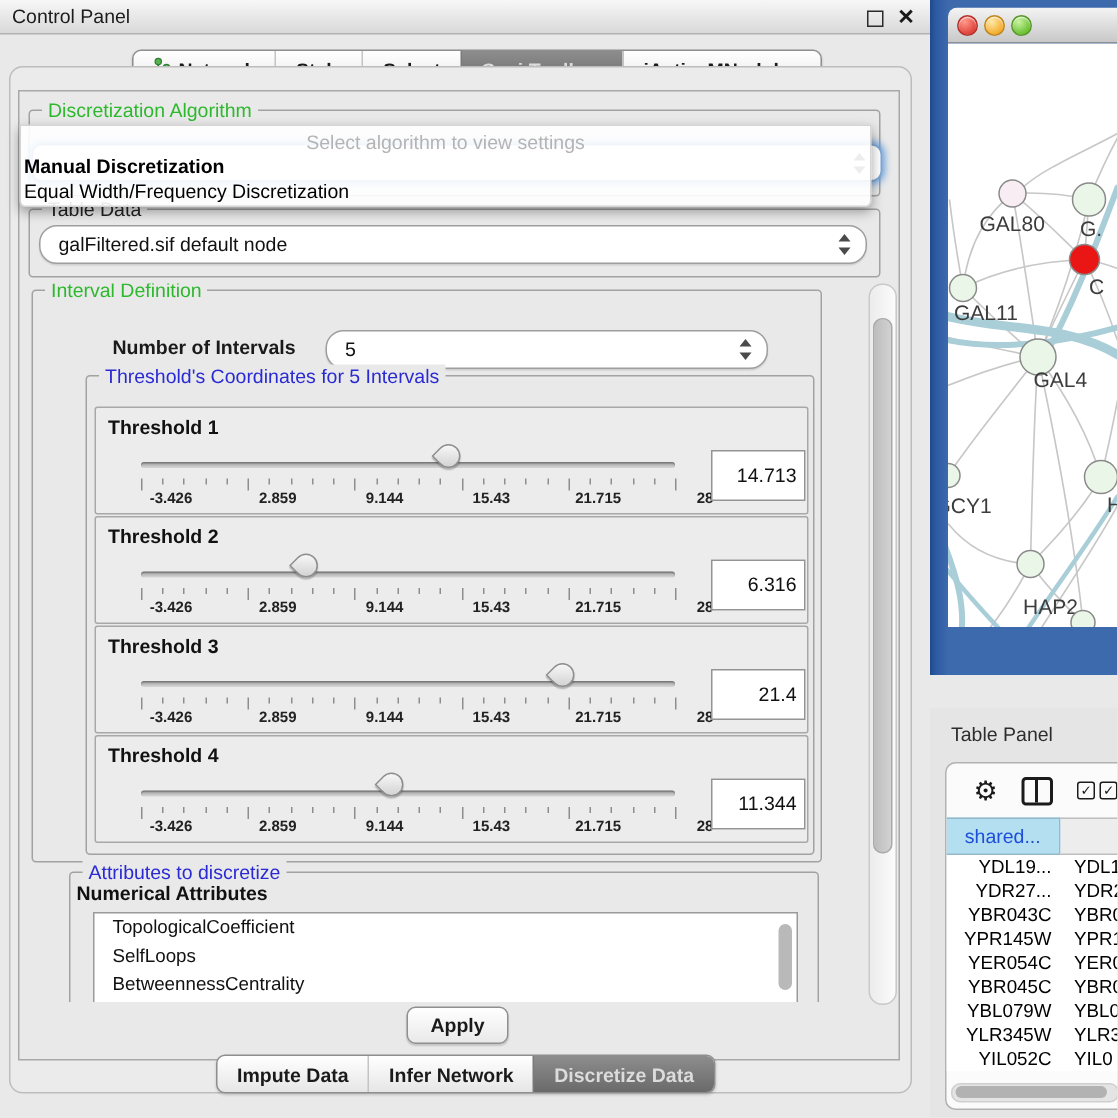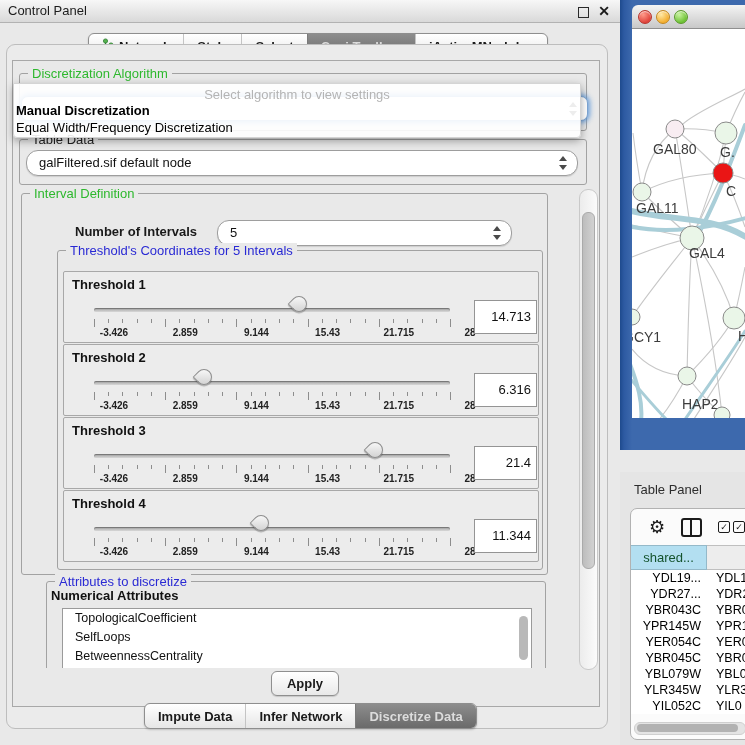--- a/index.html
+++ b/index.html
@@ -84,21 +84,21 @@
   .tp-title{position:absolute;left:14px;top:10px;font-size:13px;color:#2d2d2d;}
   .tp-box{position:absolute;left:10px;top:36px;width:115px;height:230px;background:#fbfbfb;
           border:1px solid #b2b2b2;border-radius:7px 0 0 7px;overflow:hidden;}
   .tp-toolbar{position:absolute;left:0;top:0;width:100%;height:36px;display:flex;align-items:center;gap:16px;padding-left:18px;}
   .gear{font-size:18px;color:#1b1b1b;line-height:18px;}
   .colicon{width:17px;height:15px;border:2px solid #1b1b1b;border-radius:3px;position:relative;}
   .colicon:after{content:"";position:absolute;left:7px;top:0;width:2px;height:15px;background:#1b1b1b;}
   .cbpair{display:flex;gap:3px;}
   .cb{width:10px;height:10px;border:1.5px solid #1b1b1b;border-radius:2px;font-size:9px;line-height:10px;text-align:center;color:#1b1b1b;}
   .tp-header{position:absolute;left:0;top:36px;width:200px;height:25px;display:flex;font-size:13px;}
-  .tp-h1{width:75px;background:#b3dff1;border:1px solid #94b9c9;border-left:none;text-align:center;line-height:23px;color:#14532d;}
+  .tp-h1{width:75px;background:#b3dff1;border:1px solid #94b9c9;border-left:none;text-align:center;line-height:23px;color:#1d4ed8;}
   .tp-h2{width:124px;background:#ededed;border-top:1px solid #bfbfbf;border-bottom:1px solid #bfbfbf;text-align:center;line-height:23px;color:#222;}
   .tp-rows{position:absolute;left:0;top:61px;width:200px;}
   .tp-row{display:flex;height:16px;font-size:12.5px;background:#fff;}
   .tp-c1{width:70px;text-align:right;padding-right:5px;line-height:16px;color:#000;}
   .tp-c2{padding-left:10px;line-height:16px;color:#000;}
   .hscroll{position:absolute;left:3px;bottom:4px;width:110px;height:11px;border-radius:6px;background:#e4e4e4;border:1px solid #cfcfcf;}
   .hscroll .thumb-h{position:absolute;left:2px;top:1px;width:101px;height:8px;border-radius:5px;background:#b2b2b2;}
   .net-icon-svg{display:inline-block;}
 </style>
 </head>

